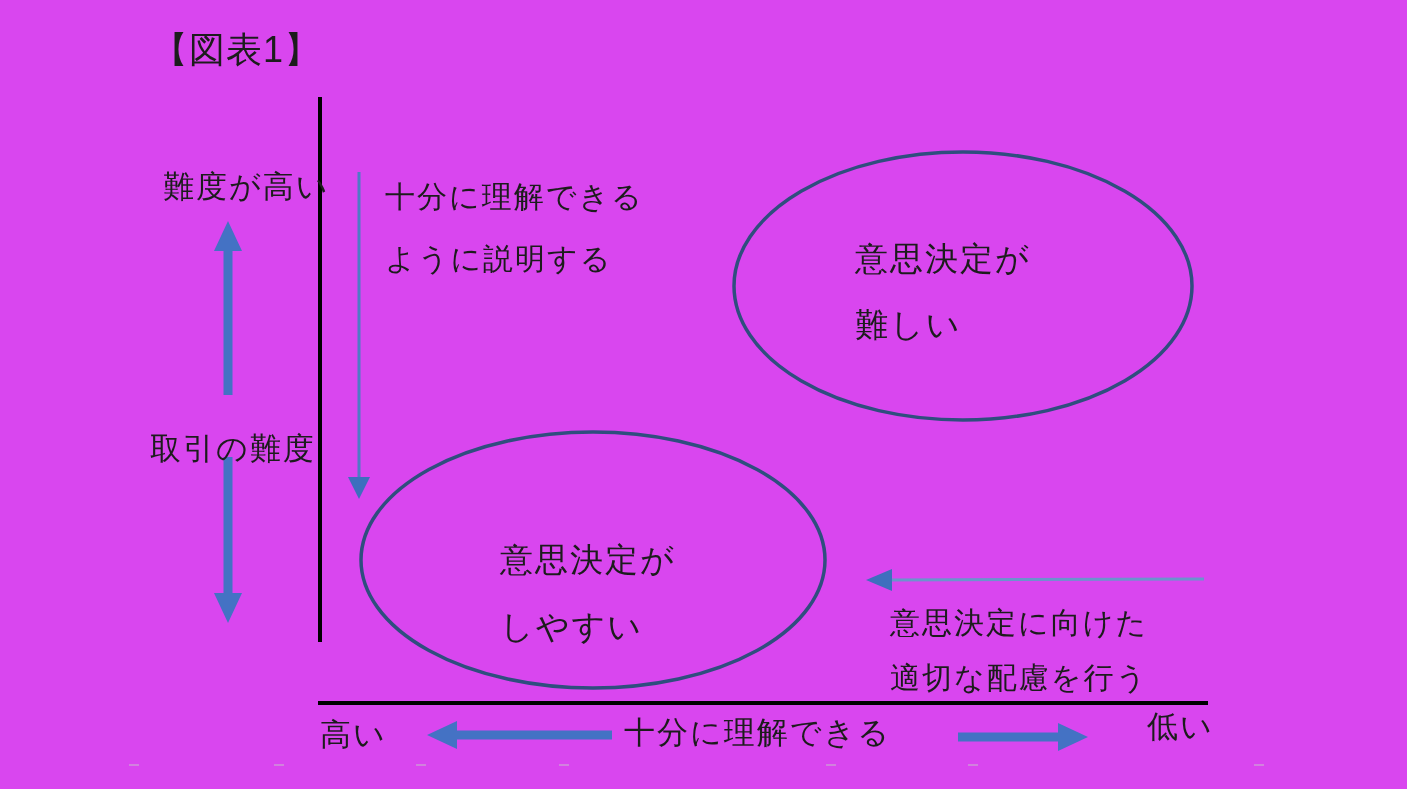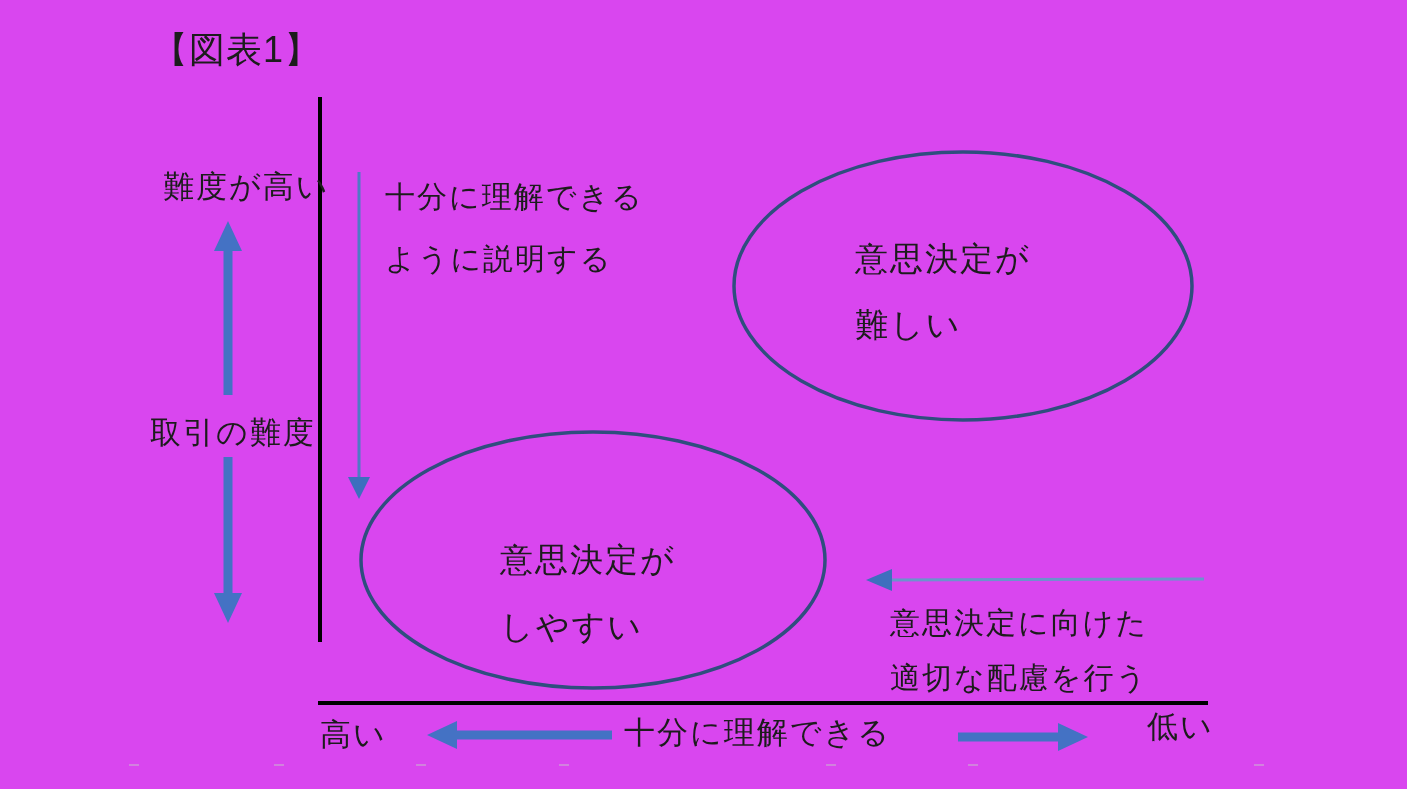--- a/index.html
+++ b/index.html
@@ -87,21 +87,21 @@
       <rect x="559" y="764" width="10" height="2" fill="#c9c9c9"></rect>
       <rect x="826" y="764" width="10" height="2" fill="#c9c9c9"></rect>
       <rect x="968" y="764" width="10" height="2" fill="#c9c9c9"></rect>
       <rect x="1254" y="764" width="10" height="2" fill="#c9c9c9"></rect>
     </g>
   </svg>
 
   <div class="abs jp title" style="left:152px; top:26px;">【図表1】</div>
 
   <div class="abs jp axis-label" style="left:147px; top:166px;margin-left:16px;">難度が高い</div>
-  <div class="abs jp axis-label" style="left:150px; top:412px;">取引の難度</div>
+  <div class="abs jp axis-label" style="left:150px; top:428px;">取引の難度</div>
 
   <div class="abs" style="left:385px; top:166px;">
     <div class="jp annot" style="line-height:62px;">十分に理解できる</div>
     <div class="jp annot" style="line-height:62px;">ように説明する</div>
   </div>
 
   <div class="abs" style="left:855px; top:226px;">
     <div class="jp ellipse-label" style="line-height:66px;">意思決定が</div>
     <div class="jp ellipse-label" style="line-height:66px;">難しい</div>
   </div>

